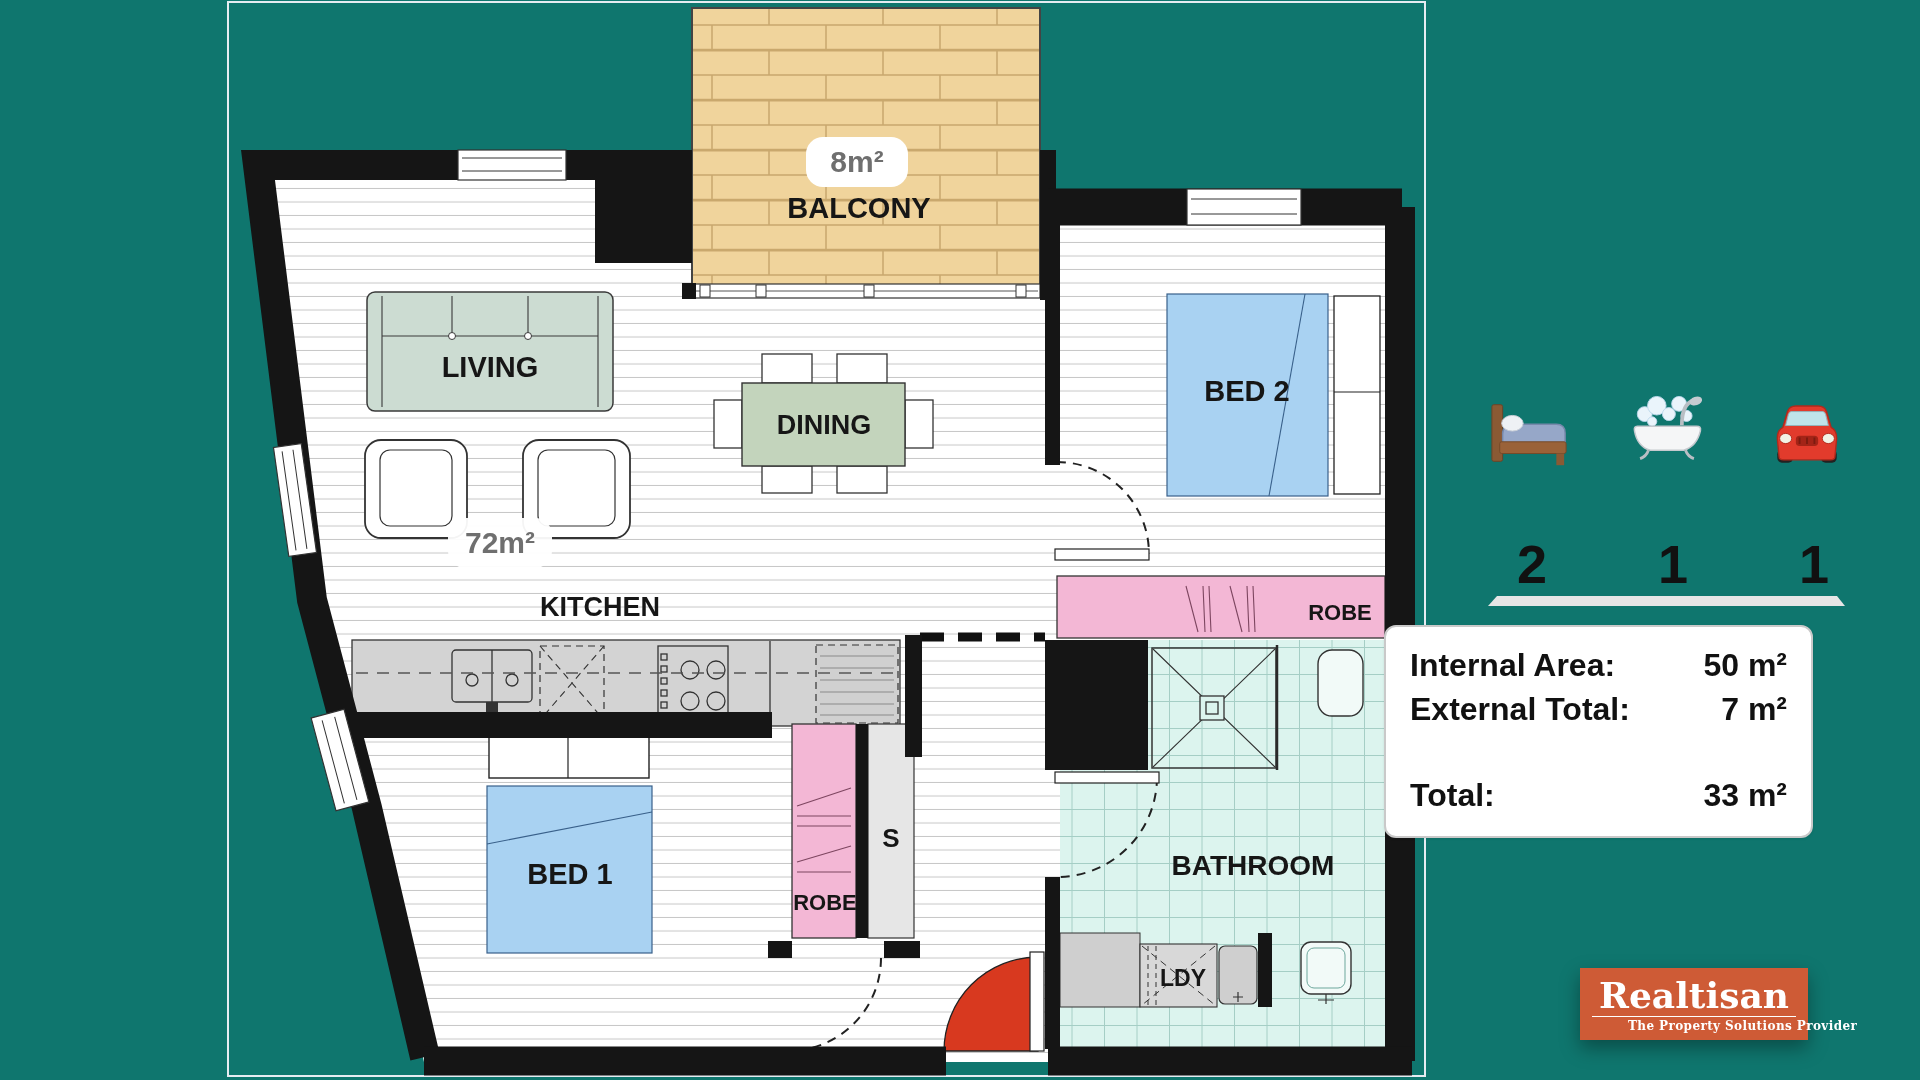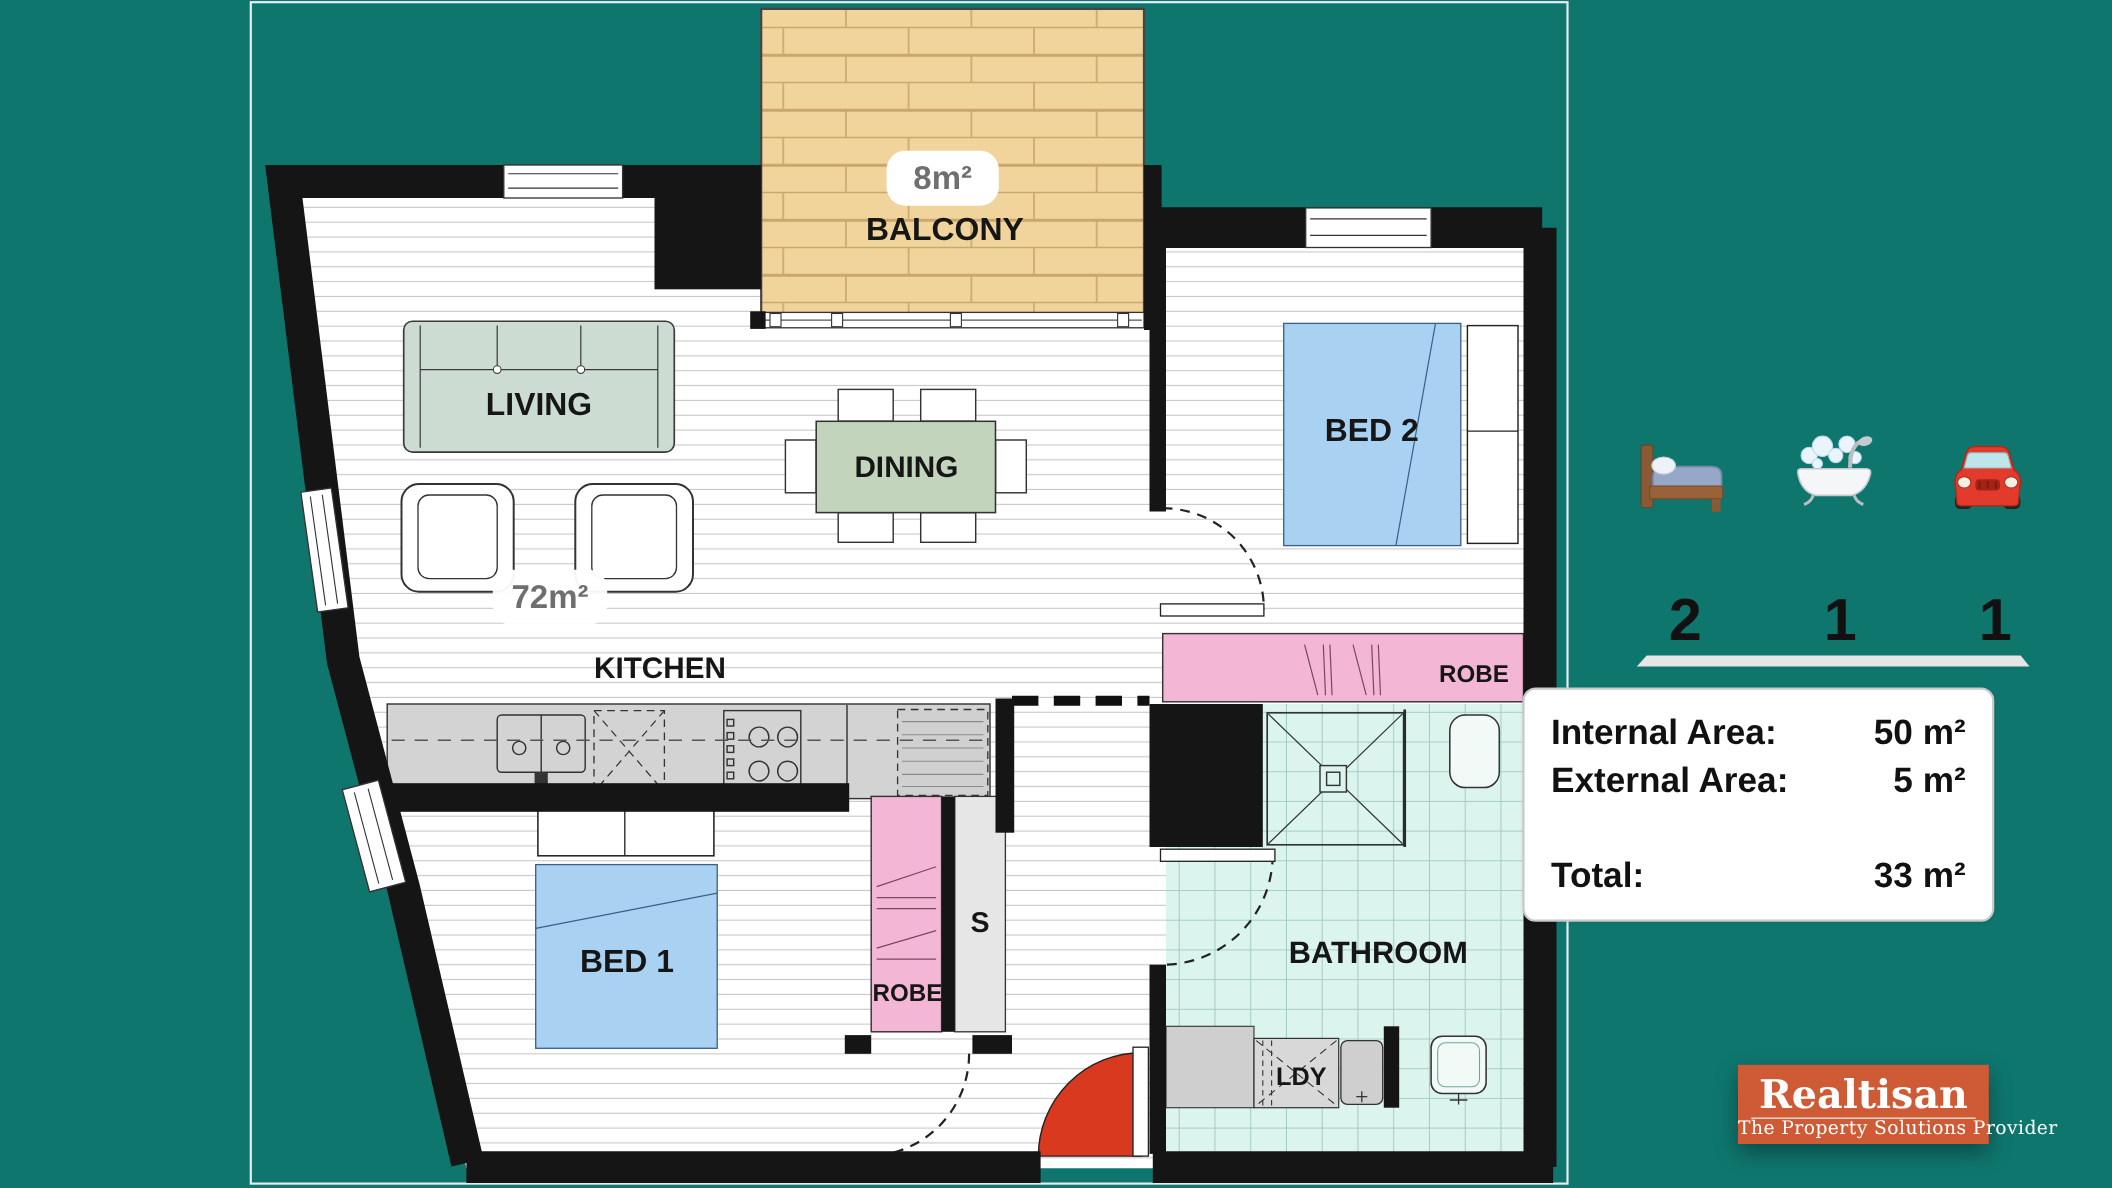--- a/index.html
+++ b/index.html
@@ -34,22 +34,22 @@
     background:#fff;border:2px solid #c9c9c9;border-radius:12px;padding:16px 24px 0 24px;
     box-shadow:0 1px 3px rgba(0,0,0,0.08);}
   .info-row{display:flex;justify-content:space-between;font-weight:bold;font-size:32px;
     color:#111;line-height:44px;}
   .info-gap{height:42px;}
   .logo{position:absolute;left:1580px;top:968px;width:228px;height:72px;background:var(--logo-bg);
     color:#fff;text-align:center;box-shadow:0 8px 18px rgba(0,0,0,0.35);
     display:flex;flex-direction:column;justify-content:center;}
   .logo-name{font-family:"DejaVu Serif",serif;font-weight:bold;font-size:36px;line-height:38px;}
   .logo-line{width:204px;height:1px;background:#fff;margin:2px auto 3px auto;}
-  .logo-tag{font-family:"DejaVu Serif",serif;font-weight:normal;font-size:17px;letter-spacing:.4px;
-    white-space:nowrap;line-height:13px;}
+  .logo-tag{font-family:"DejaVu Serif",serif;font-weight:bold;font-size:12px;letter-spacing:.4px;
+    white-space:nowrap;line-height:13px;padding-left:48px;}
   .abs{position:absolute;}
 </style>
 </head>
 <body>
 
 <div class="stage">
 
   <svg class="abs" style="left:0;top:0" width="1920" height="1080" viewBox="0 0 1920 1080">
     <defs>
       <pattern id="stripes" width="12" height="13.5" patternUnits="userSpaceOnUse">
@@ -298,22 +298,22 @@
   <svg class="abs" style="left:1486px;top:594px" width="362" height="14" viewBox="0 0 362 14">
     <polygon points="11,2 351,2 359,12 2,12" style="fill:var(--divider)"></polygon>
   </svg>
 
   <div class="info-box">
     <div class="info-row">
       <span>Internal Area:</span>
       <span>50 m²</span>
     </div>
     <div class="info-row">
-      <span>External Area:</span>
-      <span>5 m²</span>
+      <span>External Total:</span>
+      <span>7 m²</span>
     </div>
     <div class="info-gap"></div>
     <div class="info-row">
       <span>Total:</span>
       <span>33 m²</span>
     </div>
   </div>
 
   <div class="logo">
     <div class="logo-name">Realtisan</div>

